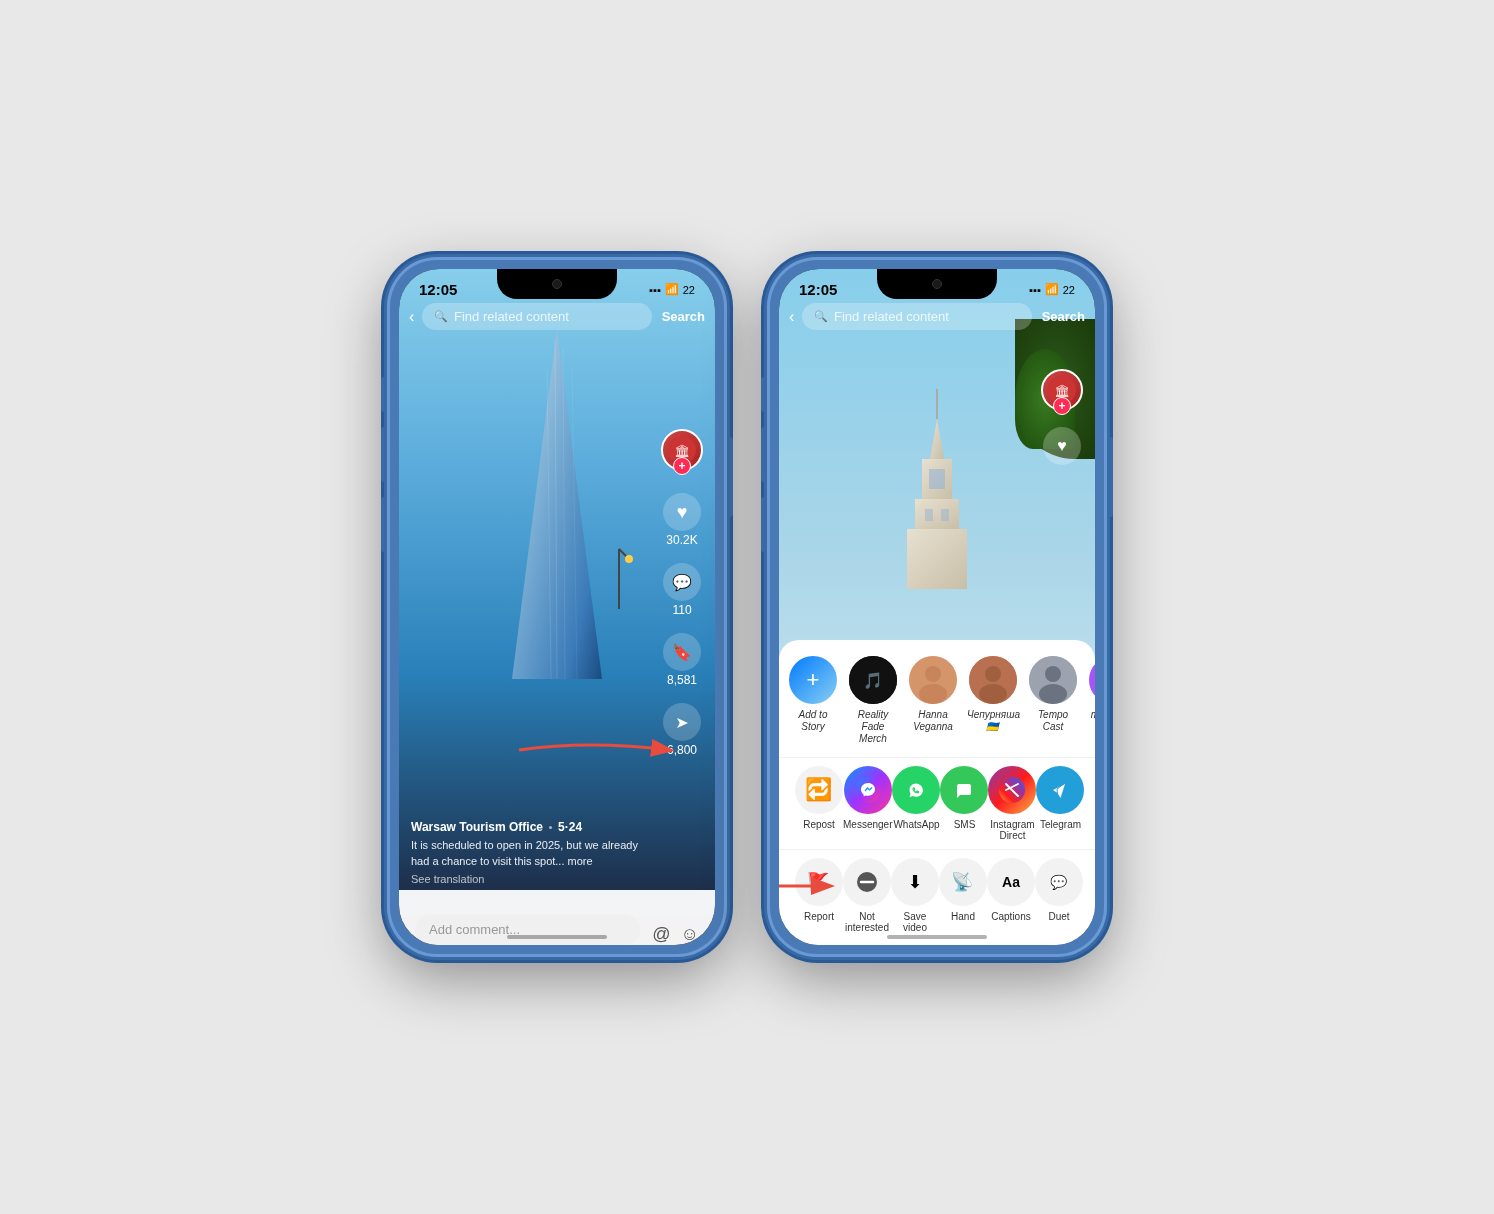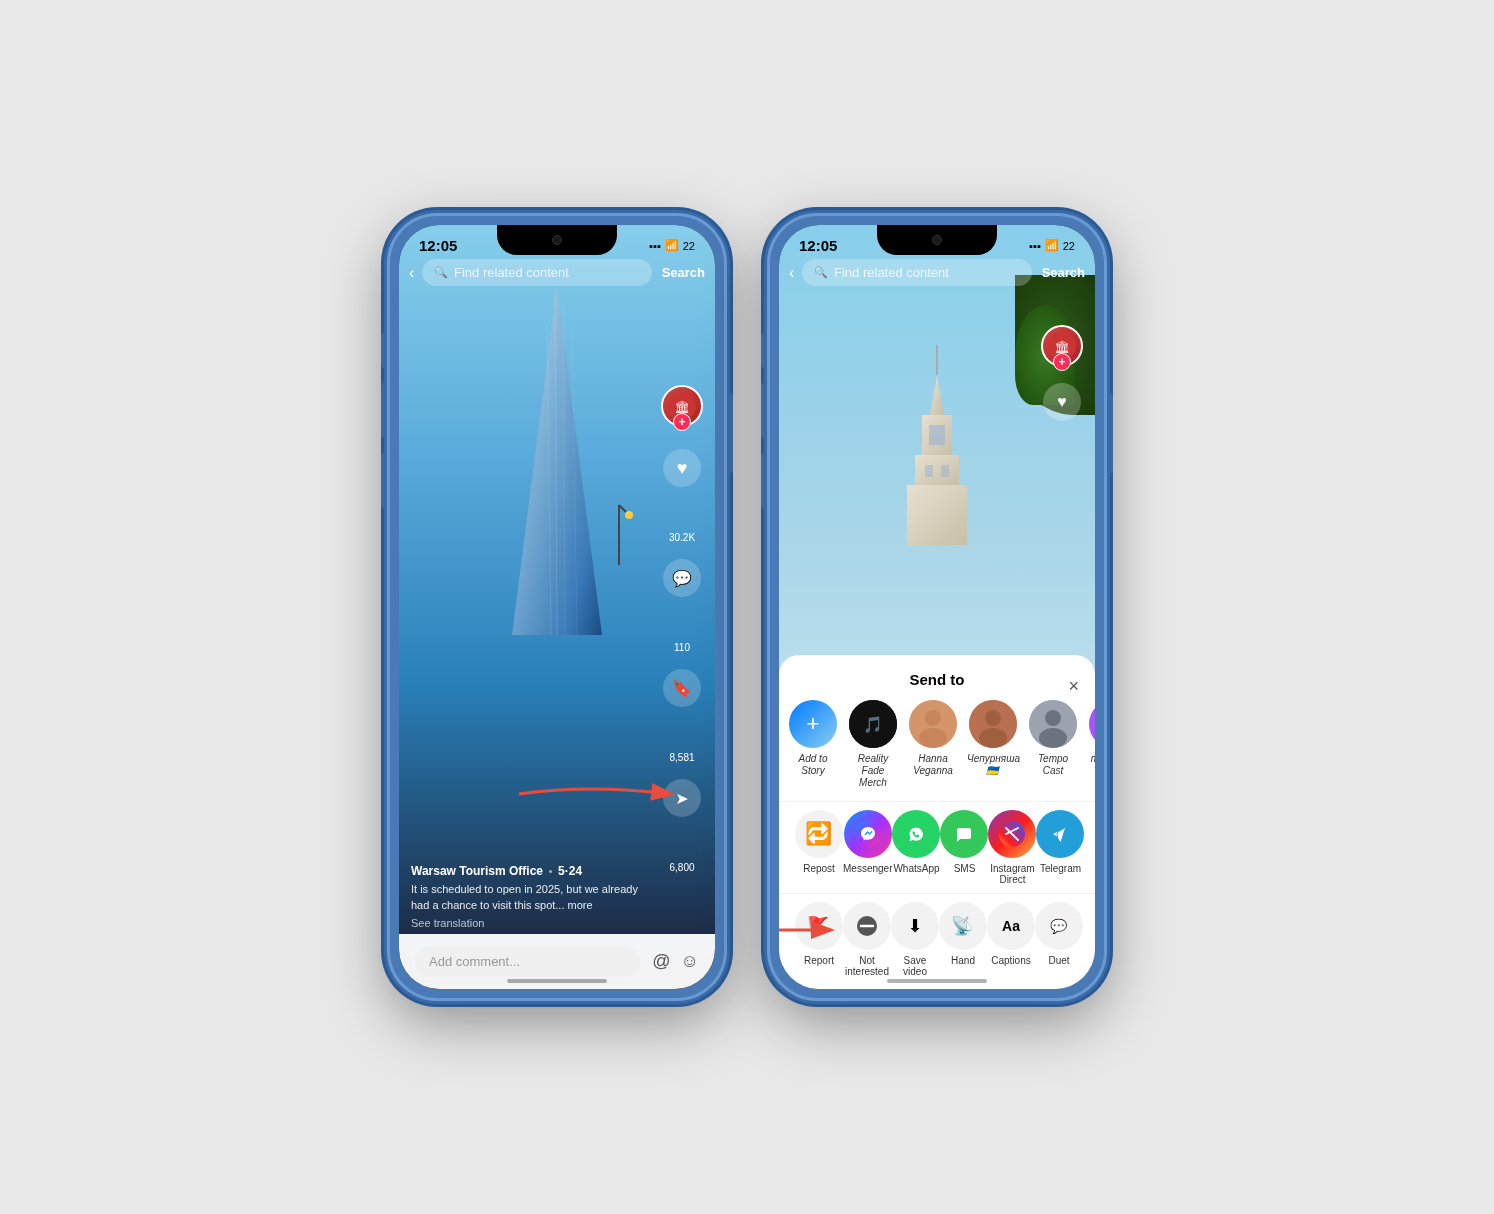--- a/index.html
+++ b/index.html
@@ -10,21 +10,21 @@
       align-items: center;
       min-height: 100vh;
       font-family: -apple-system, BlinkMacSystemFont, 'Segoe UI', sans-serif;
       gap: 40px;
       padding: 40px;
     }
 
     .phone-wrapper {
       position: relative;
       width: 340px;
-      height: 788px;
+      height: 700px;
     }
 
     .phone-frame {
       position: absolute;
       inset: 0;
       border-radius: 50px;
       background: #4a7ab5;
       box-shadow:
         0 0 0 3px #3a6aa5,
         0 0 0 6px #2a5a95,
@@ -184,23 +184,22 @@
       background: rgba(255,255,255,0.2);
       display: flex;
       align-items: center;
       justify-content: center;
       color: #fff;
       font-size: 18px;
     }
 
     .action-count {
       color: #fff;
-      font-size: 10px;
+      font-size: 12px;
       font-weight: 500;
-      margin-top: 43px;
     }
 
     
     .video-overlay {
       position: absolute;
       bottom: 60px;
       left: 12px;
       right: 60px;
       z-index: 10;
     }
@@ -244,21 +243,21 @@
 
     
     .comment-bar {
       position: absolute;
       bottom: 0;
       left: 0;
       right: 0;
       height: 55px;
       background: rgba(255,255,255,0.95);
       display: flex;
-      align-items: center;
+      align-items: flex-end;
       padding: 0 16px;
       gap: 12px;
       z-index: 10;
     }
 
     .comment-input {
       flex: 1;
       background: #f0f0f0;
       border-radius: 20px;
       padding: 8px 14px;
@@ -688,24 +687,20 @@
             <rect width="28" height="28" fill="#cc3333" rx="14"></rect>
             <text x="14" y="19" text-anchor="middle" fill="white" font-size="12">🏛</text>
           </svg>
         </div>
         <div class="plus-badge">+</div>
       </div>
       <div style="width:38px;height:38px;border-radius:50%;background:rgba(255,255,255,0.25);display:flex;align-items:center;justify-content:center;color:#fff;">♥</div>
     </div>
 
     <div class="send-to-sheet">
-      <div class="sheet-header">
-        <span class="sheet-title">Send to</span>
-        <span class="sheet-close">×</span>
-      </div>
 
       <div class="contacts-row">
         <div class="contact-item">
           <div class="contact-avatar add-story-avatar" style="background:linear-gradient(135deg,#007AFF,#89CFF0);color:#fff;font-size:22px;">+</div>
           <span class="contact-name">Add to Story</span>
         </div>
         <div class="contact-item">
           <div class="contact-avatar reality-fade-avatar" style="background:#111;color:#fff;font-size:14px;overflow:hidden;">
             <svg width="48" height="48" viewBox="0 0 48 48">
               <rect width="48" height="48" fill="#111"></rect>

